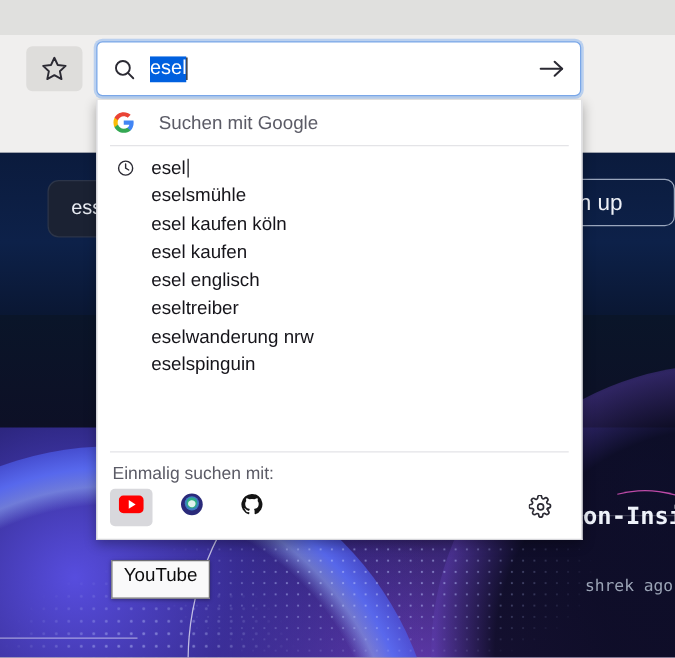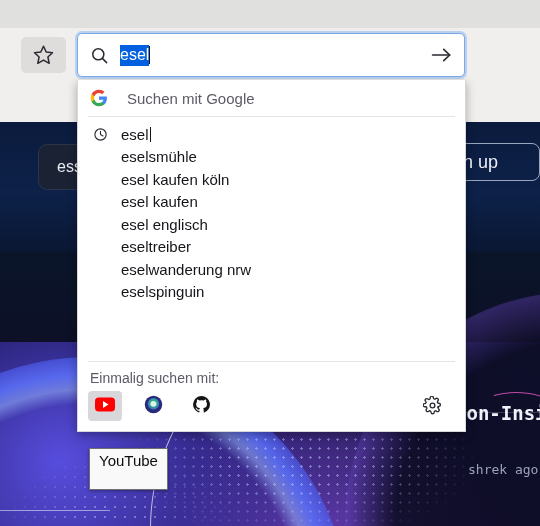--- a/index.html
+++ b/index.html
@@ -124,21 +124,21 @@
     width:34px;height:30px;margin-right:14px;border-radius:4px;
     display:flex;align-items:center;justify-content:center;
   }
   .oneoff.selected{background:#d8d8dc;}
   #oneoff-settings-button{position:absolute;right:20px;top:3px;width:26px;height:26px;display:flex;align-items:center;justify-content:center;}
 
   
   #tooltip-youtube{
     position:absolute;left:89px;top:448px;
     background:#f9f9fa;border:1px solid #6f6f73;
-    padding:3px 9px 20px 9px;font-size:15px;color:#0c0c0d;
+    padding:3px 9px 9px 9px;font-size:15px;color:#0c0c0d;
     box-shadow:0 1px 3px rgba(0,0,0,.35);z-index:60;white-space:nowrap;
   }
 </style>
 </head>
 <body>
 
 <div id="page-content">
   <div class="space-bg">
     <div class="hero-bot"></div>
     <div class="hero-top"></div>

